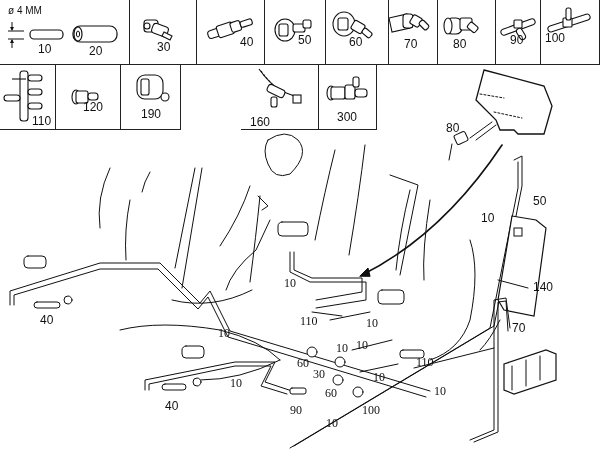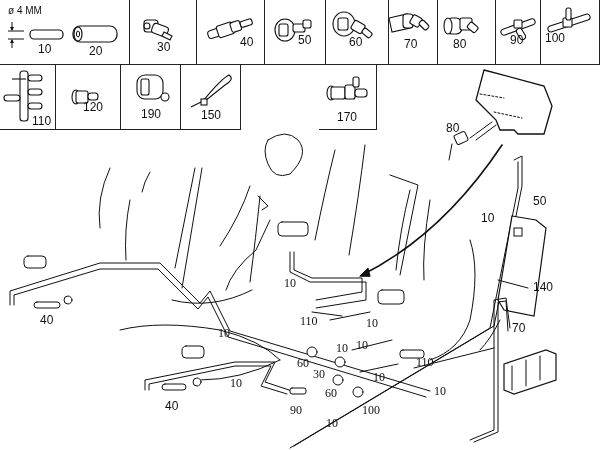--- a/index.html
+++ b/index.html
@@ -146,40 +146,43 @@
   <div class="cell" style="left:121px;top:65px;width:60px;height:65px;">
     <svg width="60" height="65">
       <g fill="#fff" stroke="#111" stroke-width="1.1">
         <rect x="16" y="10" width="26" height="24" rx="8"></rect>
         <rect x="20" y="14" width="8" height="16" rx="2"></rect>
         <circle cx="44" cy="32" r="4"></circle>
       </g>
     </svg>
     <span class="lbl" style="left:20px;top:42px;">190</span>
   </div>
-  <div class="cell" style="left:181px;top:65px;width:60px;height:65px;">
-    <svg width="60" height="65">
-      <g fill="none" stroke="#111" stroke-width="1.1">
-        <path d="M10 42 l12 -6 q18 -22 26 -26 q6 4 -4 10 q-10 8 -20 16"></path>
-        <rect x="20" y="34" width="6" height="6" fill="#fff"></rect>
-      </g>
-    </svg>
-    <span class="lbl" style="left:20px;top:43px;">150</span>
+  <div class="cell" style="left:241px;top:65px;width:78px;height:65px;">
+    <svg width="78" height="65">
+      <g fill="#fff" stroke="#111" stroke-width="1.1">
+        <path d="M18 4 q10 14 22 22 l16 6" fill="none"></path>
+        <path d="M20 6 q10 14 22 22" fill="none" stroke-dasharray="2 2"></path>
+        <rect x="26" y="22" width="18" height="8" rx="3" transform="rotate(25 35 26)"></rect>
+        <rect x="52" y="30" width="8" height="8"></rect>
+        <rect x="30" y="32" width="6" height="10" rx="2"></rect>
+      </g>
+    </svg>
+    <span class="lbl" style="left:9px;top:50px;">160</span>
   </div>
   <div class="cell" style="left:319px;top:65px;width:58px;height:65px;">
     <svg width="58" height="65">
       <g fill="#fff" stroke="#111" stroke-width="1.1">
         <ellipse cx="12" cy="28" rx="4" ry="7"></ellipse>
         <rect x="12" y="22" width="14" height="12" rx="2"></rect>
         <rect x="26" y="20" width="10" height="14" rx="2"></rect>
         <rect x="36" y="24" width="12" height="8" rx="3"></rect>
         <rect x="34" y="12" width="6" height="10" rx="2"></rect>
       </g>
     </svg>
-    <span class="lbl" style="left:18px;top:45px;">170</span>
+    <span class="lbl" style="left:18px;top:45px;">300</span>
   </div>
 </div>
 
 <svg width="600" height="450" style="pointer-events:none;">
   <g fill="none" stroke="#111" stroke-width="1" stroke-linecap="round">
 
     <path d="M110 168 q-14 30 -10 60"></path>
     <path d="M150 172 q-6 10 -8 20"></path>
     <path d="M130 200 q-6 30 -4 60"></path>
     <path d="M195 168 l-20 100"></path>

